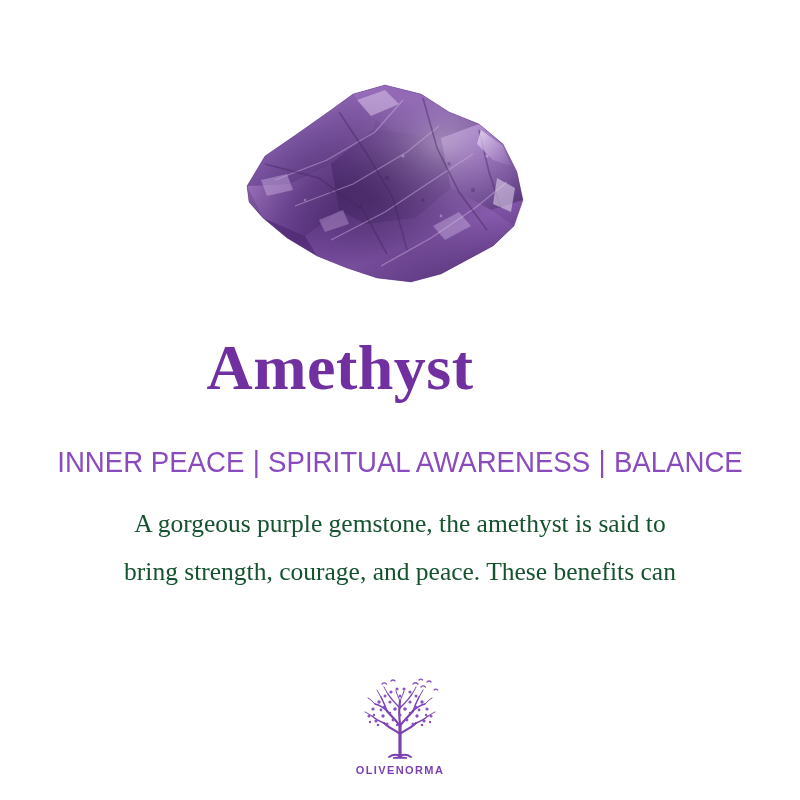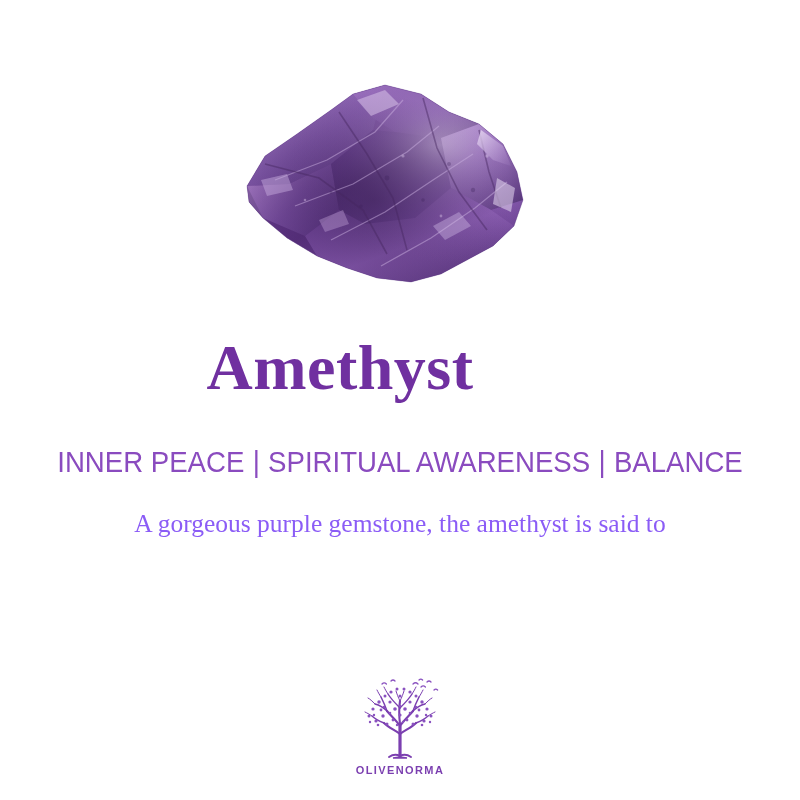--- a/index.html
+++ b/index.html
@@ -77,21 +77,21 @@
   .body-copy {
     position: absolute;
     left: 50px;
     top: 500px;
     width: 700px;
     text-align: center;
     font-family: "Liberation Serif", serif;
     font-weight: 400;
     font-size: 25.5px;
     line-height: 48px;
-    color: #8b5cf6;
+    color: #14532d;
   }
   .body-copy .ln {
     display: block;
     white-space: nowrap;
   }
 
   
   .logo {
     position: absolute;
     left: 0;
@@ -258,20 +258,21 @@
   </div>
 
   <div class="title">Amethyst</div>
 
   <div class="subtitle">
     <span>INNER PEACE</span><span class="sep">|</span><span>SPIRITUAL AWARENESS</span><span class="sep">|</span><span>BALANCE</span>
   </div>
 
   <div class="body-copy">
     <span class="ln">A gorgeous purple gemstone, the amethyst is said to</span>
+    <span class="ln">bring strength, courage, and peace. These benefits can</span>
   </div>
 
   <div class="logo">
     <svg class="logo-mark" width="86" height="84" viewBox="0 0 86 84">
       <g fill="none" stroke="#7b3fb0" stroke-linecap="round">
 
         <path d="M 43,78 L 43,48" stroke-width="3.2"></path>
         <path d="M 43,78 C 39,76 35,77 32,79" stroke-width="2"></path>
         <path d="M 43,78 C 47,76 51,77 54,79" stroke-width="2"></path>
         <path d="M 43,79 L 36,80 L 50,80 Z" stroke-width="1.4" fill="#7b3fb0"></path>

